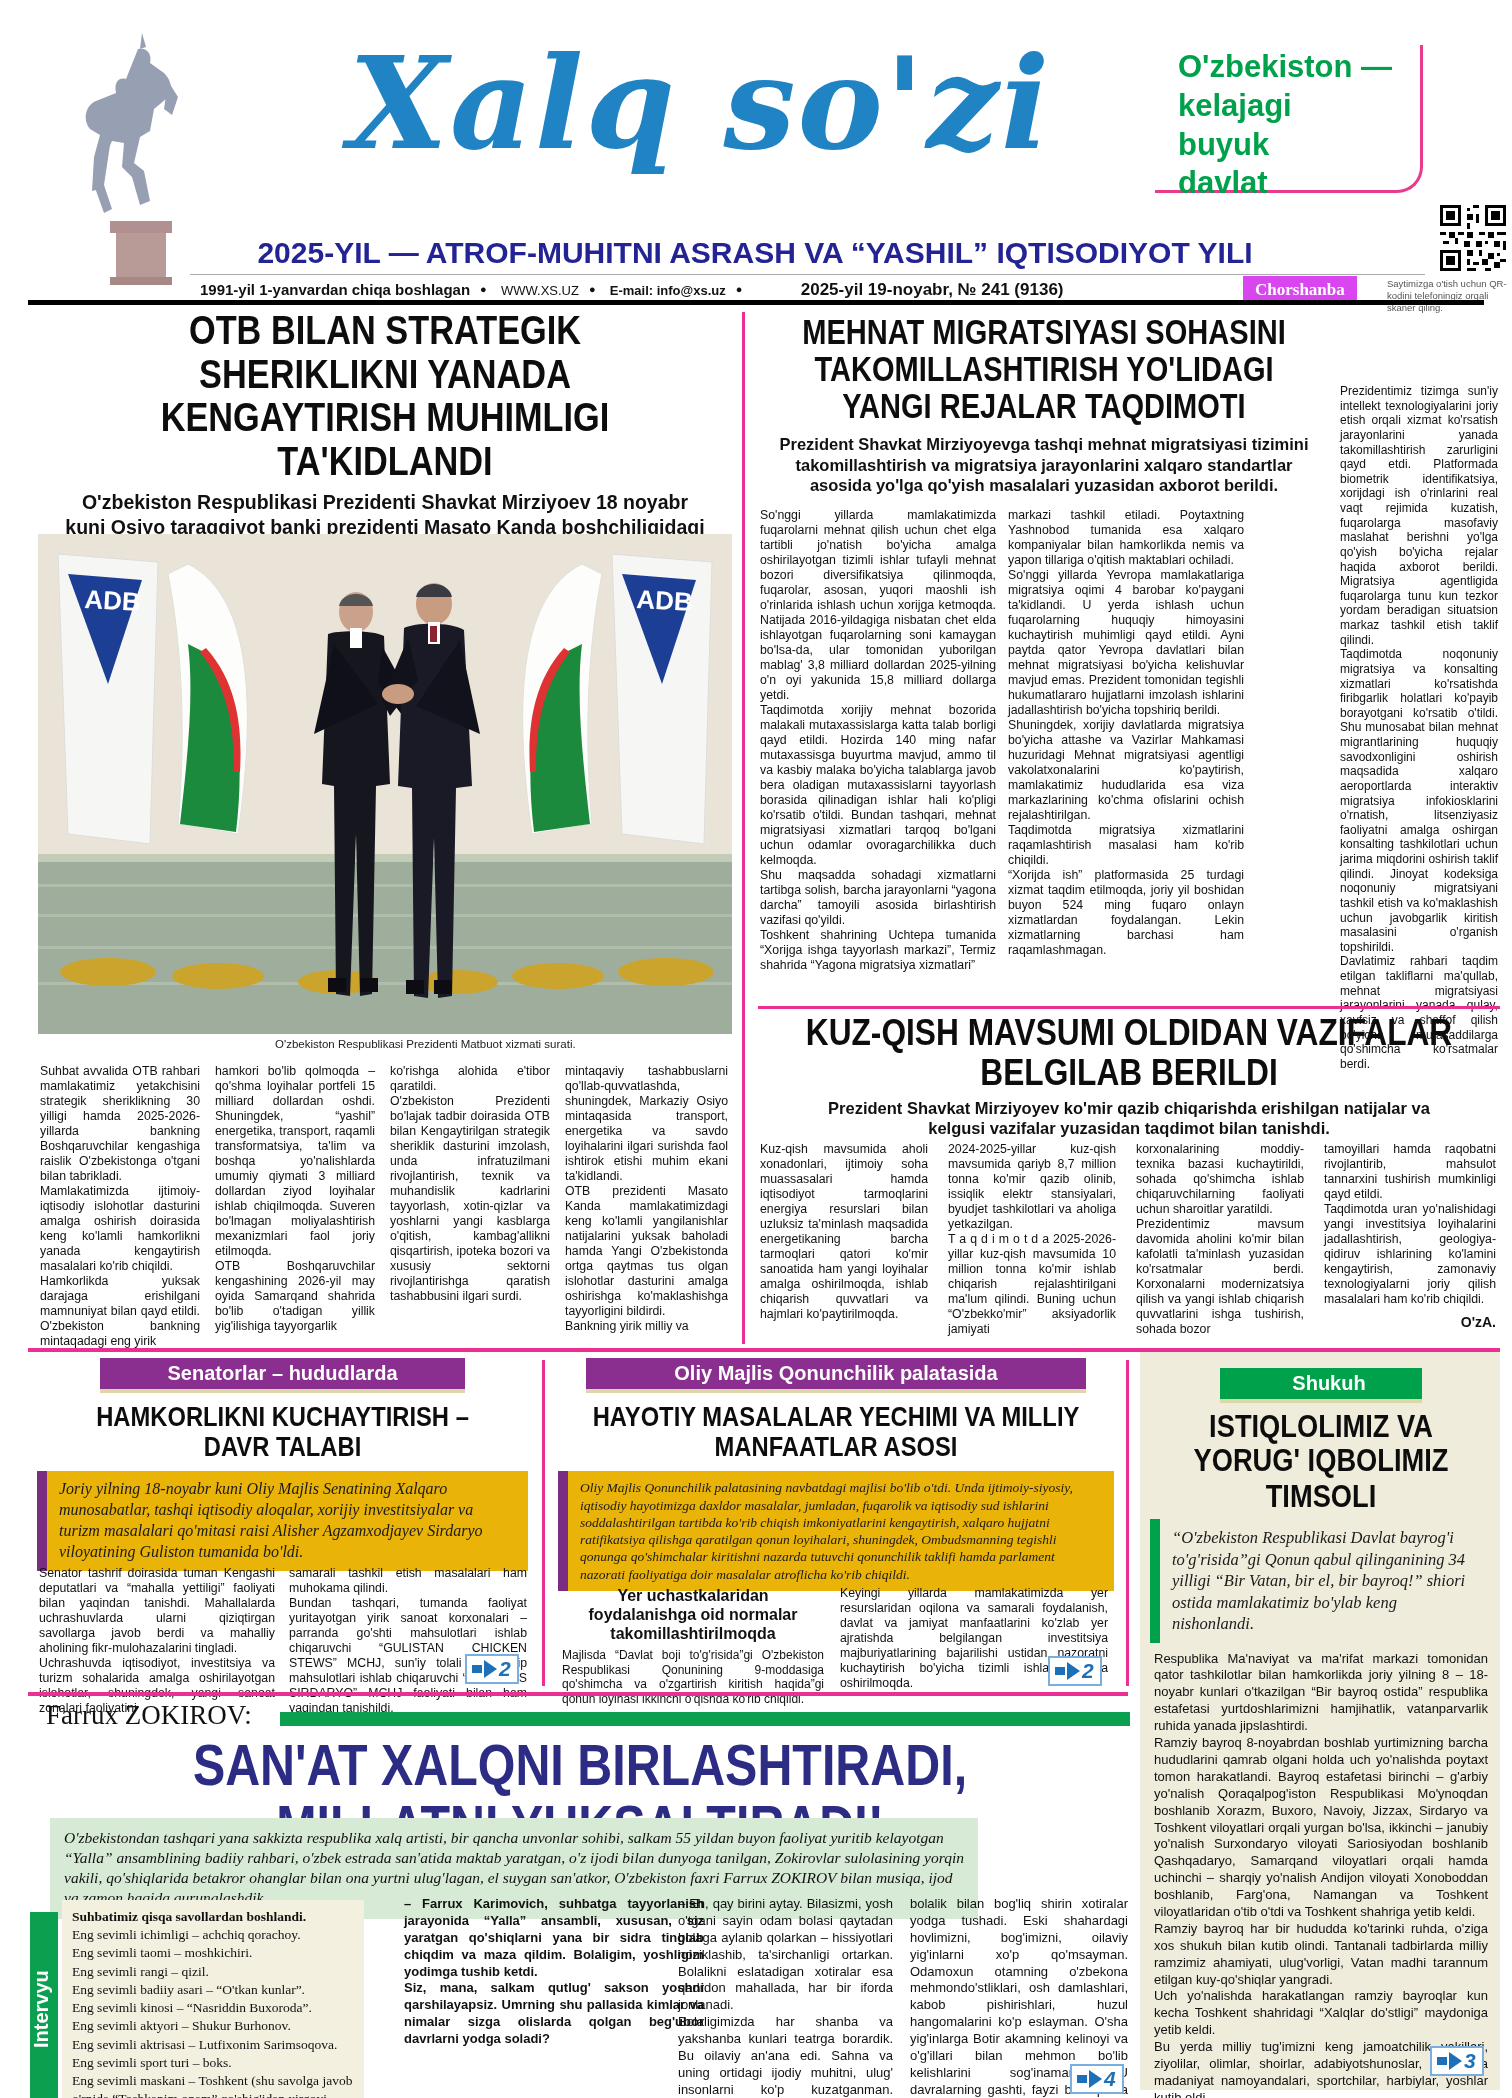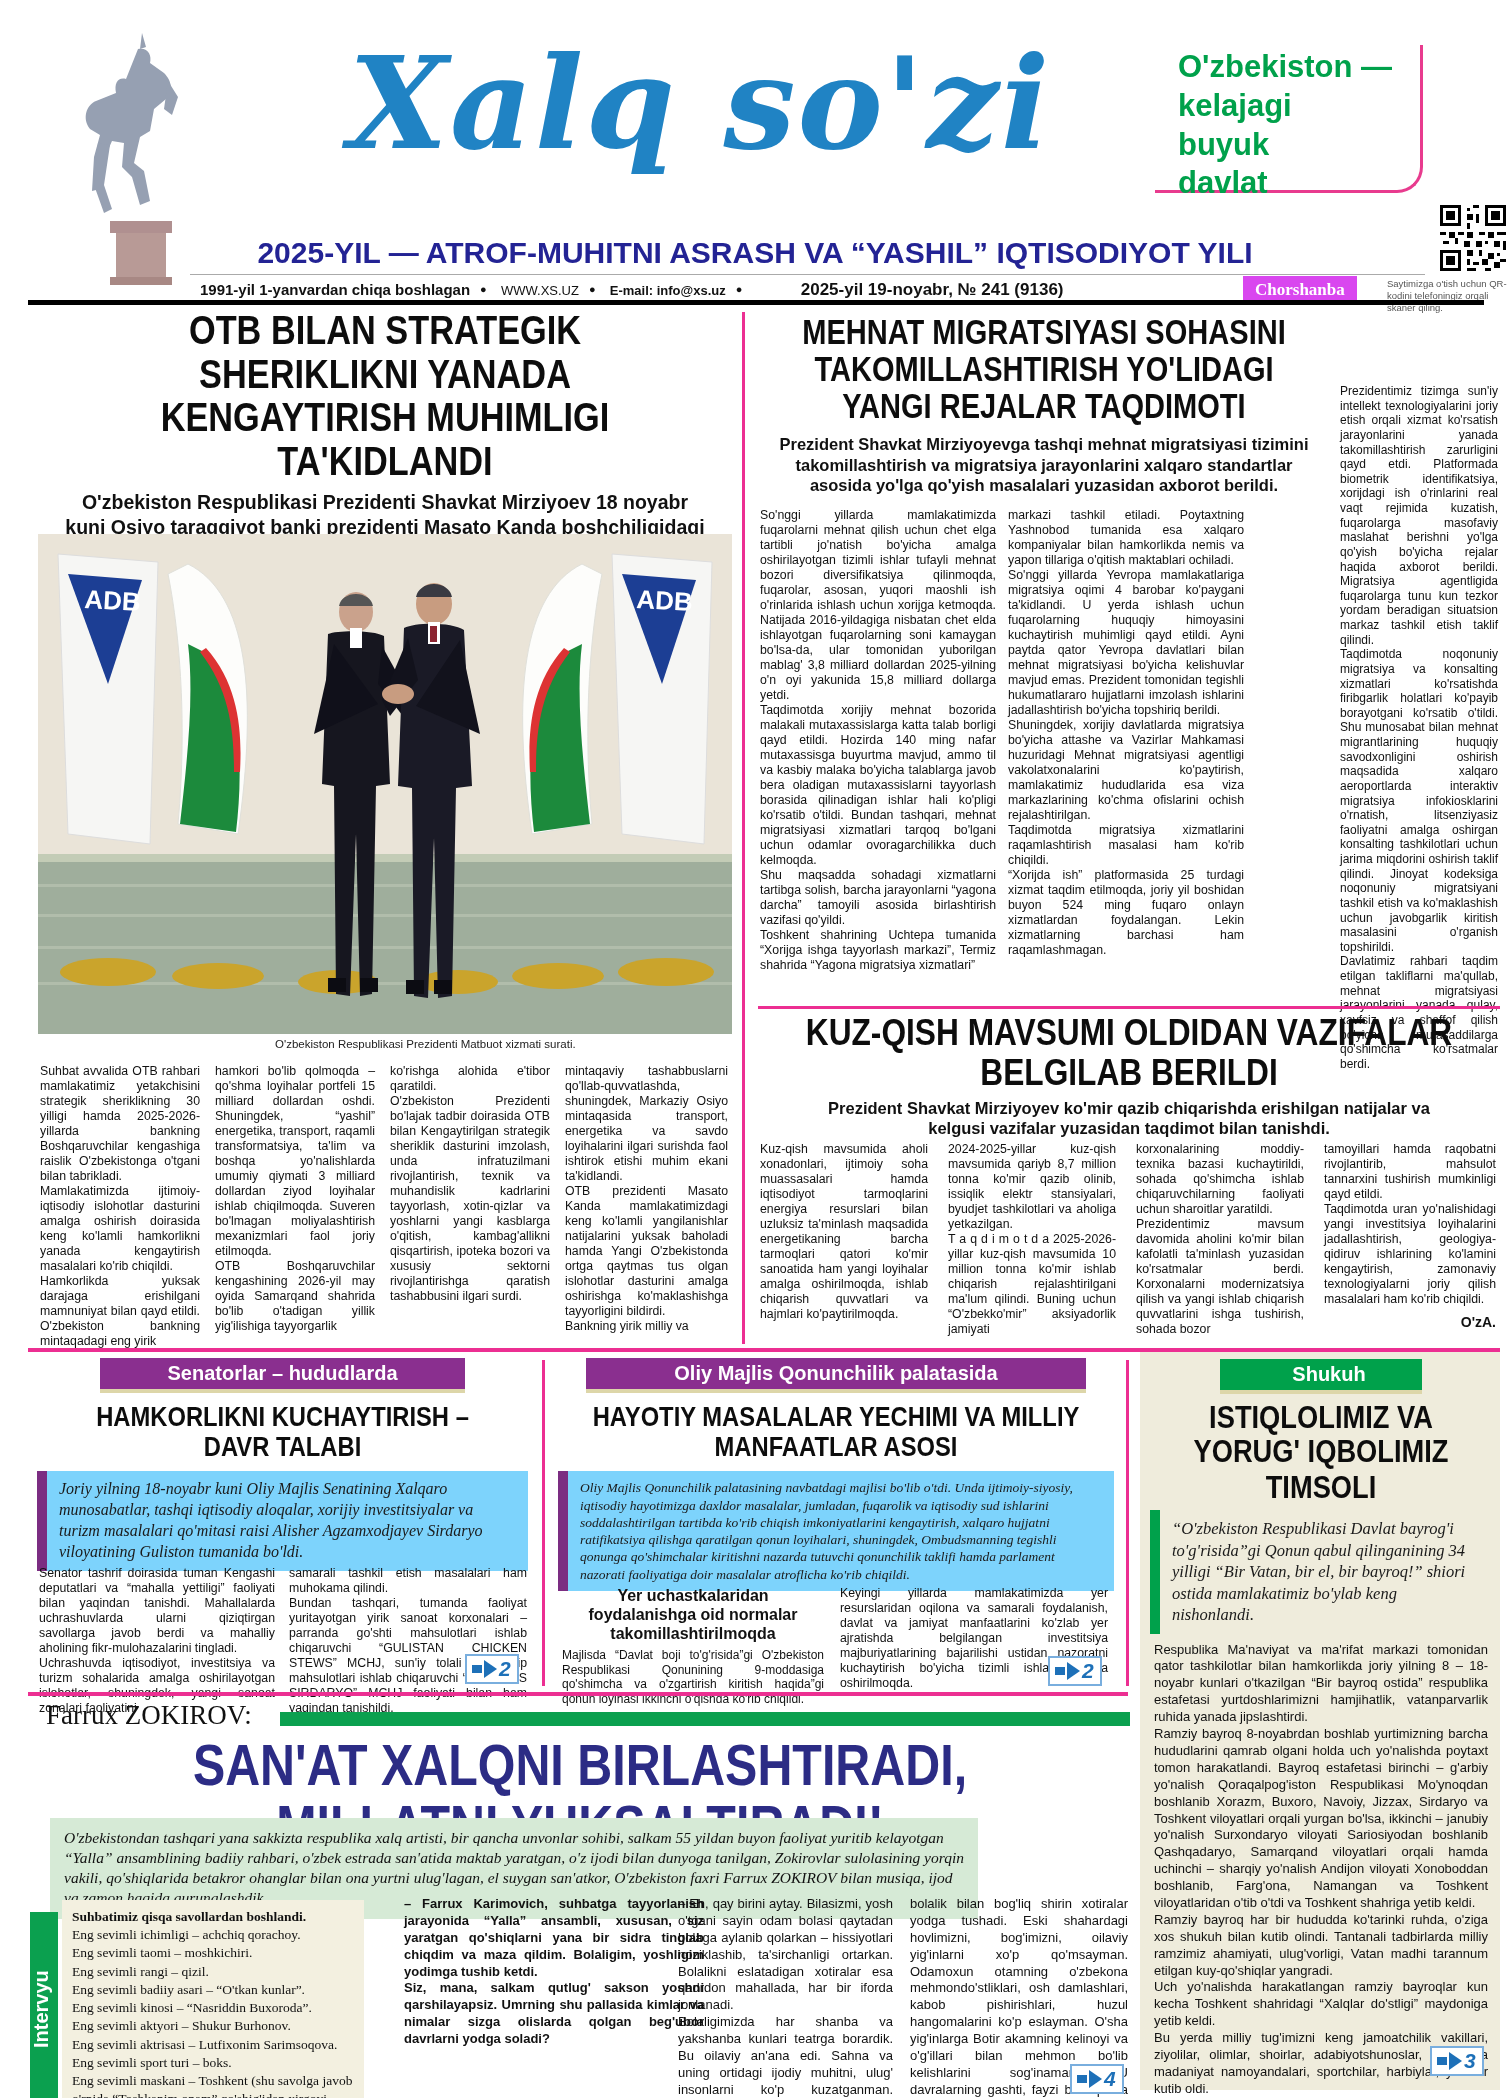--- a/index.html
+++ b/index.html
@@ -26,21 +26,21 @@
   .hl{font-weight:800;color:#0d0d0d;text-align:center;line-height:1.08;}
   .hl>span{display:inline-block;transform:scale(.88,1.04);transform-origin:center;}
   .lead{font-weight:bold;text-align:center;color:#111;}
   .col{font-size:12.3px;line-height:1.22;text-align:justify;white-space:pre-line;}
   .caption{font-size:11px;color:#222;text-align:left;}
   
   .tagbar{color:#fff;font-weight:bold;font-size:20px;text-align:center;
           padding:4px 0;box-shadow:0 4px 0 #ddd6a9;}
   .purple{background:#8a2f8f;}
   .green{background:#00a14b;}
-  .leadbox{background:#7dd3fc;border-left:10px solid #7b2d82;
+  .leadbox{background:#eab308;border-left:10px solid #7b2d82;
            font-family:"Liberation Serif",serif;font-style:italic;
            color:#1a1a1a;padding:8px 12px;text-align:left;}
   .leadbox.greenbar{background:transparent;border-left:10px solid #00a14b;}
   .beige{background:#efecdc;}
   
   .more{display:inline-flex;align-items:center;border:2px solid #79aede;
         background:#fff;padding:1px 6px 1px 5px;gap:2px;}
   .more .bar{width:10px;height:8px;background:#1d70b8;}
   .more .tri{width:0;height:0;border-left:13px solid #1d70b8;
              border-top:9px solid transparent;border-bottom:9px solid transparent;}
@@ -297,21 +297,21 @@
   <div class="abs col" style="left:6px;top:290px;width:262px;height:46px;font-size:12px;">Majlisda “Davlat boji to'g'risida”gi O'zbekiston Respublikasi Qonunining 9-moddasiga qo'shimcha va o'zgartirish kiritish haqida”gi qonun loyihasi ikkinchi o'qishda ko'rib chiqildi.</div>
   <div class="abs col" style="left:284px;top:228px;width:268px;height:100px;">Keyingi yillarda mamlakatimizda yer resurslaridan oqilona va samarali foydalanish, davlat va jamiyat manfaatlarini ko'zlab yer ajratishda belgilangan investitsiya majburiyatlarining bajarilishi ustidan nazoratni kuchaytirish bo'yicha tizimli ishlar amalga oshirilmoqda.</div>
   <span class="more abs" style="left:492px;top:298px;">
     <span class="bar"></span>
     <span class="tri"></span>
     <span class="num">2</span>
   </span>
 </div>
 
 <div class="abs" style="left:1150px;top:1358px;width:342px;height:726px;">
-  <div class="tagbar green" style="margin:1px 70px;padding-left:16px;">Shukuh</div>
+  <div class="tagbar green" style="margin:10px 70px;padding-left:16px;">Shukuh</div>
   <div class="hl" style="font-size:31px;margin-top:12px;">
     <span>ISTIQLOLIMIZ VA YORUG' IQBOLIMIZ TIMSOLI</span>
   </div>
   <div class="leadbox greenbar" style="margin:8px 0 0;font-size:16.5px;line-height:1.3;">“O'zbekiston Respublikasi Davlat bayrog'i to'g'risida”gi Qonun qabul qilinganining 34 yilligi “Bir Vatan, bir el, bir bayroq!” shiori ostida mamlakatimiz bo'ylab keng nishonlandi.</div>
   <div class="col" style="margin:8px 4px 0;font-size:13px;line-height:1.3;">Respublika Ma'naviyat va ma'rifat markazi tomonidan qator tashkilotlar bilan hamkorlikda joriy yilning 8 – 18-noyabr kunlari o'tkazilgan “Bir bayroq ostida” respublika estafetasi yurtdoshlarimizni hamjihatlik, vatanparvarlik ruhida yanada jipslashtirdi.
 Ramziy bayroq 8-noyabrdan boshlab yurtimizning barcha hududlarini qamrab olgani holda uch yo'nalishda poytaxt tomon harakatlandi. Bayroq estafetasi birinchi – g'arbiy yo'nalish Qoraqalpog'iston Respublikasi Mo'ynoqdan boshlanib Xorazm, Buxoro, Navoiy, Jizzax, Sirdaryo va Toshkent viloyatlari orqali yurgan bo'lsa, ikkinchi – janubiy yo'nalish Surxondaryo viloyati Sariosiyodan boshlanib Qashqadaryo, Samarqand viloyatlari orqali hamda uchinchi – sharqiy yo'nalish Andijon viloyati Xonoboddan boshlanib, Farg'ona, Namangan va Toshkent viloyatlaridan o'tib o'tdi va Toshkent shahriga yetib keldi.
 Ramziy bayroq har bir hududda ko'tarinki ruhda, o'ziga xos shukuh bilan kutib olindi. Tantanali tadbirlarda milliy ramzimiz ahamiyati, ulug'vorligi, Vatan madhi tarannum etilgan kuy-qo'shiqlar yangradi.
 Uch yo'nalishda harakatlangan ramziy bayroqlar kun kecha Toshkent shahridagi “Xalqlar do'stligi” maydoniga yetib keldi.
 Bu yerda milliy tug'imizni keng jamoatchilik vakillari, ziyolilar, olimlar, shoirlar, adabiyotshunoslar, san'at va madaniyat namoyandalari, sportchilar, harbiylar, yoshlar kutib oldi.</div>
   <span class="more abs" style="left:280px;top:688px;">

